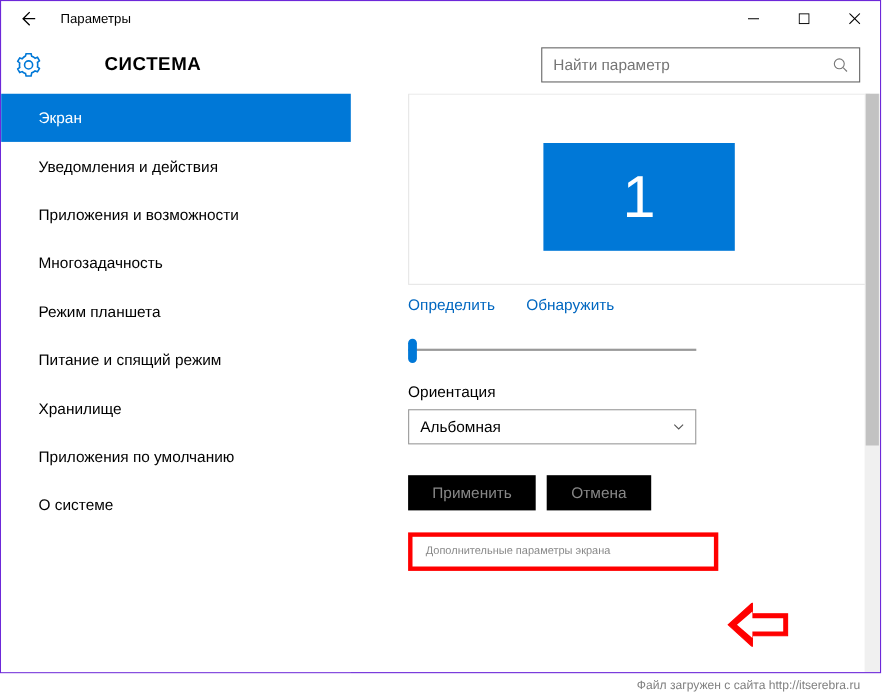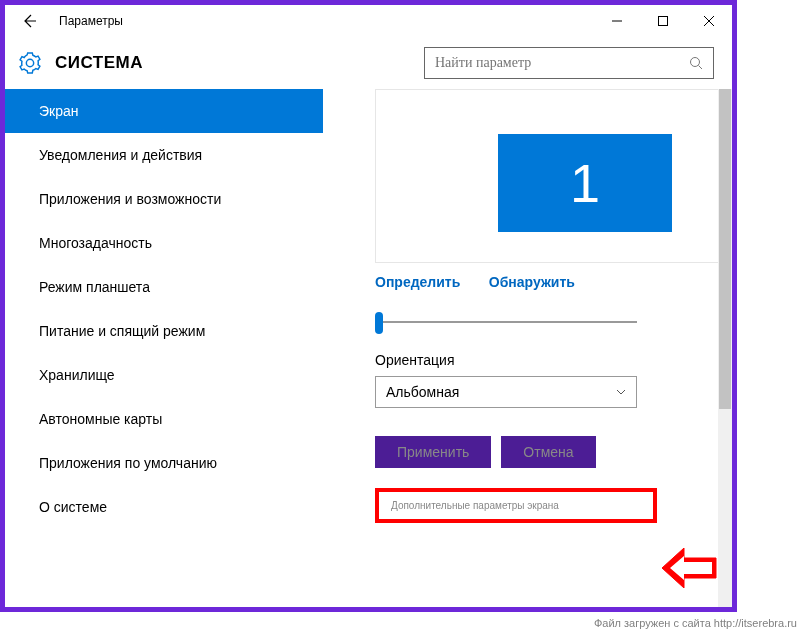--- a/index.html
+++ b/index.html
@@ -1,49 +1,49 @@
 <!DOCTYPE html>
 <html><head>
 <meta charset="utf-8">
 <style>
   * { box-sizing: border-box; margin: 0; padding: 0; font-family: "Segoe UI", Arial, sans-serif; }
   body { background: #fff; width: 803px; height: 631px; overflow: hidden; position: relative; }
-  .window { width: 737px; height: 612px; border: 5px solid #6d28d9; background: #fff; position: relative; }
+  .window { width: 801px; height: 612px; border: 1px solid #6d28d9; background: #fff; position: relative; }
   .titlebar { height: 32px; display: flex; align-items: center; }
   .back-btn { width: 48px; height: 32px; display: flex; align-items: center; justify-content: center; }
   .title { font-size: 12px; color: #000; margin-left: 6px; flex: 1; }
   .win-controls { display: flex; }
   .win-btn { width: 46px; height: 32px; display: flex; align-items: center; justify-content: center; }
-  .header-row { height: 52px; display: flex; align-items: center; padding: 0 14px 0 14px; }
+  .header-row { height: 52px; display: flex; align-items: center; padding: 0 14px 0 14px; gap: 44px; }
   .gear { width: 22px; height: 22px; margin-right: 14px; }
   .header-title { font-size: 17px; font-weight: 600; letter-spacing: 0.5px; }
   .search-box { margin-left: auto; width: 290px; height: 32px; border: 1px solid #666; background: #fff; display: flex; align-items: center; padding: 0 10px; margin-right: 4px; }
-  .search-box input { border: none; outline: none; flex: 1; font-size: 14px; color: #666; background: transparent; font-family: Liberation Serif, serif; }
+  .search-box input { border: none; outline: none; flex: 1; font-size: 14px; color: #666; background: transparent; }
   .body { display: flex; height: calc(100% - 84px); }
   .sidebar { width: 318px; background: #fff; overflow: hidden; }
   .sidebar-item { padding: 14px 34px; font-size: 14px; color: #000; cursor: default; }
   .sidebar-item.active { background: #0078d7; color: #fff; }
   .content { flex: 1; position: relative; padding-left: 52px; padding-right: 16px; overflow: hidden; }
   .monitor-area { border: 1px solid #e6e6e6; margin-top: 0; padding: 44px 0 30px 0; display: flex; justify-content: center; width: 420px; }
   .monitor-block { width: 174px; height: 98px; background: #0078d7; color: #fff; display: flex; align-items: center; justify-content: center; font-size: 54px; font-weight: 300; }
-  .link-row { margin-top: 10px; margin-bottom: 18px; font-weight: bold; }
+  .link-row { margin-top: 10px; margin-bottom: 18px; }
   .link { color: #0067c0; font-size: 14px; margin-right: 24px; }
   .label-text { font-size: 14px; color: #000; margin-bottom: 4px; max-width: 400px; line-height: 1.35; }
   .slider { position: relative; width: 262px; height: 28px; margin-top: 6px; margin-bottom: 14px; }
   .slider-track { position: absolute; top: 12px; left: 0; right: 0; height: 2px; background: #999; }
   .slider-thumb { position: absolute; left: 0; top: 3px; width: 8px; height: 22px; background: #0078d7; border-radius: 4px; }
   .select-box { width: 262px; height: 32px; border: 1px solid #999; display: flex; align-items: center; padding: 0 10px; font-size: 14px; justify-content: space-between; margin-top: 6px; }
   .chev { width: 10px; height: 10px; }
   .btn-row { margin-top: 28px; display: flex; gap: 10px; }
-  .btn { height: 32px; padding: 0 22px; background: #4c1d95; color: #888; border: none; font-size: 14px; display: flex; align-items: center; }
+  .btn { height: 32px; padding: 0 22px; background: #000000; color: #888; border: none; font-size: 14px; display: flex; align-items: center; }
   .adv-link { margin-top: 20px; border: 4px solid #ff0000; padding: 8px 12px; display: inline-block; font-size: 10px; color: #888; width: 282px; }
   .scrollbar { position: absolute; right: 0; top: 0; bottom: 0; width: 14px; background: #f0f0f0; }
   .scroll-thumb { position: absolute; right: 1px; top: 0; width: 12px; height: 320px; background: #c2c2c2; }
   .red-arrow { position: absolute; left: 660px; top: 548px; }
-  .footer-credit { position: absolute; right: 6px; bottom: 2px; font-size: 11px; color: #808080; }
+  .footer-credit { position: absolute; right: 21px; bottom: 2px; font-size: 11px; color: #808080; }
 </style>
 </head>
 <body>
 
 <div class="window">
 
   <div class="titlebar">
     <div class="back-btn">
       <svg width="18" height="18" viewBox="0 0 18 18">
           <path d="M11 3 L5 9 L11 15 M5 9 H16" stroke="#000" stroke-width="1.2" fill="none"></path>
@@ -86,21 +86,20 @@
 
   <div class="body">
     <div class="sidebar">
       <div class="sidebar-item active"><span>Экран</span></div>
       <div class="sidebar-item"><span>Уведомления и действия</span></div>
       <div class="sidebar-item"><span>Приложения и возможности</span></div>
       <div class="sidebar-item"><span>Многозадачность</span></div>
       <div class="sidebar-item"><span>Режим планшета</span></div>
       <div class="sidebar-item"><span>Питание и спящий режим</span></div>
       <div class="sidebar-item"><span>Хранилище</span></div>
-      <div class="sidebar-item"><span>Автономные карты</span></div>
       <div class="sidebar-item"><span>Приложения по умолчанию</span></div>
       <div class="sidebar-item"><span>О системе</span></div>
     </div>
 
     <div class="content">
       <div class="monitor-area">
         <div class="monitor-block">
             <span>1</span>
           </div>
       </div>

